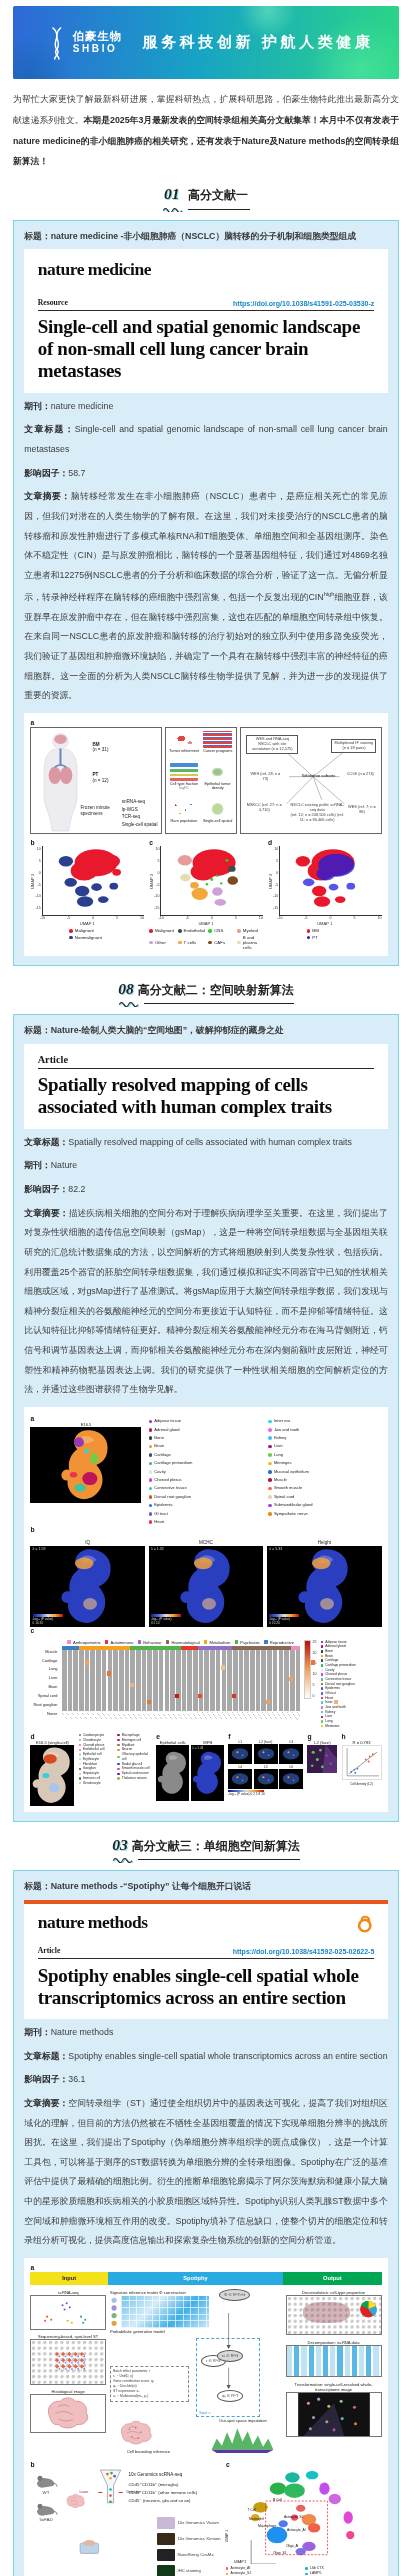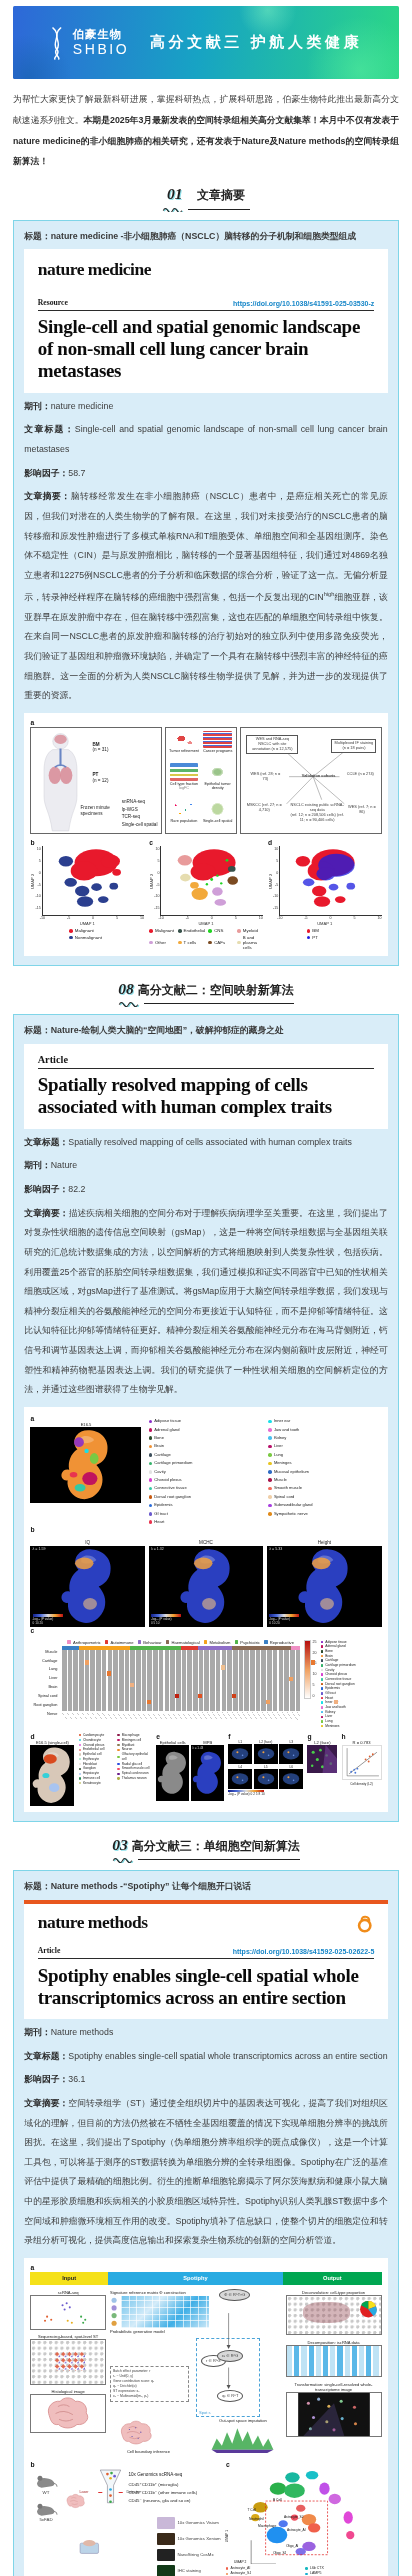--- a/index.html
+++ b/index.html
@@ -8,21 +8,21 @@
   .banner{margin:6.2px 13px 0;height:73px;border-radius:1.5px;display:flex;align-items:center;padding-left:34px;box-sizing:border-box;
     background:
       radial-gradient(77px 77px at 90% 88%, rgba(90,240,160,.55), transparent 70%),
       radial-gradient(41px 41px at 66% 6%, rgba(130,245,195,.5), transparent 70%),
       radial-gradient(62px 62px at 4% 98%, rgba(10,90,150,.4), transparent 70%),
       linear-gradient(95deg,#2e68d8 0%,#17a3c4 48%,#2bd687 100%);}
   .logo{display:flex;align-items:center;gap:6.2px;}
   .logo svg{display:block}
   .logo-txt{color:#fff;line-height:1.15;}
   .logo-cn{font-size:11.3px;font-weight:700;letter-spacing:1px;}
-  .logo-en{font-size:14px;letter-spacing:2.6px;}
+  .logo-en{font-size:10px;letter-spacing:2.6px;font-weight:bold;}
   .slogan{color:#fff;font-size:15px;font-weight:700;letter-spacing:3.6px;margin-left:20.6px;white-space:nowrap;}
   
   .intro{margin:10.3px 13px 0;font-size:8.8px;line-height:20.6px;text-align:justify;color:#3d3d3d;}
   .intro b{color:#2b2b2b;}
   
   .sec-head{text-align:center;margin:13.4px 0 7.2px;}
   .sh-in{display:inline-grid;grid-template-columns:auto auto;align-items:baseline;column-gap:4.1px;}
   .sec-num{font-size:15.5px;font-weight:800;font-style:italic;color:#1f1f1f;text-shadow:1px 1px 0 #8fe0ea;font-family:"Liberation Serif",serif;}
   .sec-title{font-size:12px;font-weight:700;color:#222;}
   .sh-deco{grid-column:1/3;display:flex;align-items:center;margin-top:1.5px;}
@@ -166,29 +166,29 @@
     <div class="logo">
       <svg width="19.6" height="34" viewBox="0 0 40 70">
         <path d="M12,4 C32,20 8,34 20,48 C29,58 13,63 16,68" stroke="#fff" stroke-width="3" fill="none" stroke-linecap="round"></path>
         <path d="M28,4 C8,20 32,34 20,48 C11,58 27,63 24,68" stroke="#fff" stroke-width="3" fill="none" stroke-linecap="round"></path>
       </svg>
       <div class="logo-txt">
         <div class="logo-cn">伯豪生物</div>
         <div class="logo-en">SHBIO</div>
       </div>
     </div>
-    <div class="slogan">高分文献三 护航人类健康</div>
+    <div class="slogan">服务科技创新 护航人类健康</div>
   </div>
 
   <p class="intro"><span>为帮忙大家更快了解最新科研进展，掌握科研热点，扩展科研思路，伯豪生物特此推出最新高分文献速递系列推文。</span><b>本期是2025年3月最新发表的空间转录组相关高分文献集萃！本月中不仅有发表于nature medicine的非小细胞肺癌的相关研究，还有发表于Nature及Nature methods的空间转录组新算法！</b></p>
 
   <div class="sec-head">
     <div class="sh-in">
       <span class="sec-num">01</span>
-      <span class="sec-title">文章摘要</span>
+      <span class="sec-title">高分文献一</span>
       <div class="sh-deco">
         <svg class="squig" width="24" height="6.7" viewBox="0 0 46 13">
             <path class="sq1" d="M4,10 q4,-8 9,0 t9,0 t9,0 t9,0"></path>
             <path class="sq2" d="M2,9 q4,-8 9,0 t9,0 t9,0 t9,0"></path>
           </svg>
         <span class="sh-line" style="min-width:62px"></span>
       </div>
     </div>
   </div>
 

